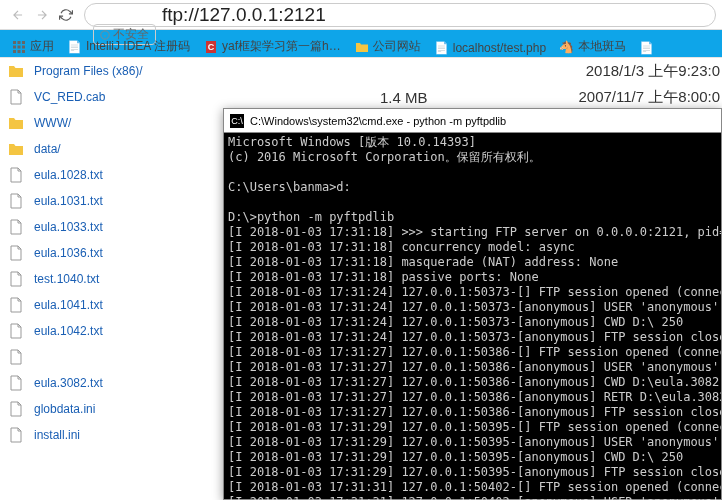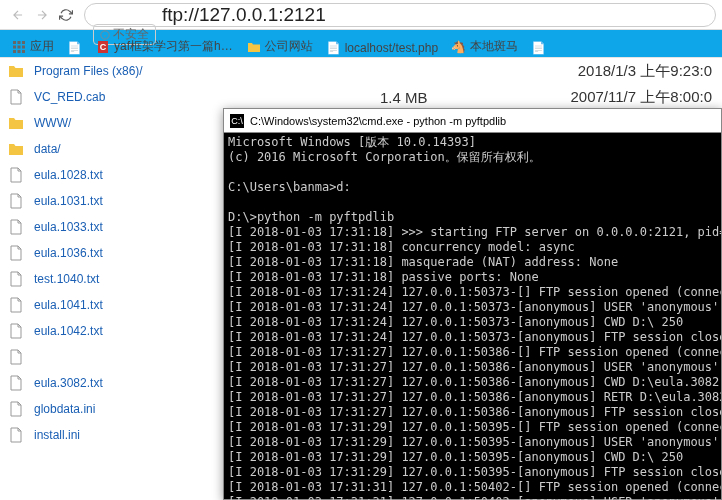--- a/index.html
+++ b/index.html
@@ -11,21 +11,21 @@
 .security { display: flex; align-items: center; padding: 1px 6px; border: 1px solid #ccc; border-radius: 4px; margin-right: 6px; font-size: 12px; color: #666; margin-top: 40px; }
 .url-text { font-size: 19px; color: #222; }
 .bookmarks { display: flex; align-items: flex-end; height: 28px; padding: 0 6px; gap: 2px; border-bottom: 1px solid #e5e5e5; background: #0ea5e9; overflow: hidden; white-space: nowrap; }
 .bm { display: flex; align-items: center; padding: 2px 6px; font-size: 12px; color: #444; cursor: pointer; gap: 4px; }
 .bm-icon { width: 14px; height: 14px; display: inline-flex; align-items: center; justify-content: center; }
 .listing { position: relative; }
 .row { display: flex; align-items: center; height: 26px; padding-left: 8px; }
 .file-icon { width: 16px; height: 16px; margin-right: 10px; display: inline-flex; align-items: center; justify-content: center; }
 .link { color: #1a5fb4; font-size: 12px; cursor: pointer; text-decoration: none; }
 .size-col { position: absolute; left: 380px; font-size: 15px; color: #333; }
-.date-col { position: absolute; right: 10px; font-size: 15px; color: #333; text-align: right; }
+.date-col { position: absolute; right: 2px; font-size: 15px; color: #333; text-align: right; }
 .cmd { position: absolute; left: 223px; top: 108px; width: 499px; height: 392px; background: #000; border: 1px solid #888; box-shadow: 0 2px 10px rgba(0,0,0,0.4); }
 .cmd-title { height: 24px; background: #fff; display: flex; align-items: center; padding: 0 6px; font-size: 11px; color: #000; border-bottom: 1px solid #888; }
 .cmd-title-icon { width: 14px; height: 14px; background: #000; margin-right: 6px; display: inline-flex; align-items: center; justify-content: center; color: #fff; font-size: 9px; }
 .cmd-body { font-family: Consolas, monospace; font-size: 12px; line-height: 15px; color: #ccc; padding: 2px 4px; white-space: pre; overflow: hidden; }
 .folder-svg { fill: #f4c542; }
 </style>
 </head>
 <body>
 
 <div class="nav">
@@ -70,20 +70,21 @@
           <rect x="9" y="4.5" width="3" height="3" fill="#666"></rect>
           <rect x="0" y="9" width="3" height="3" fill="#666"></rect>
           <rect x="4.5" y="9" width="3" height="3" fill="#666"></rect>
           <rect x="9" y="9" width="3" height="3" fill="#666"></rect>
         </svg>
       </span>
     <span>应用</span>
   </div>
   <div class="bm">
       <span class="bm-icon">📄</span>
+      <span>IntelliJ IDEA 注册码</span>
     </div>
   <div class="bm">
       <span class="bm-icon">
         <span style="background:#c33;color:#fff;font-size:9px;padding:1px 2px;font-weight:bold">C</span>
       </span>
       <span>yaf框架学习第一篇h…</span>
     </div>
   <div class="bm">
       <span class="bm-icon">
         <svg width="14" height="12" viewBox="0 0 14 12">

